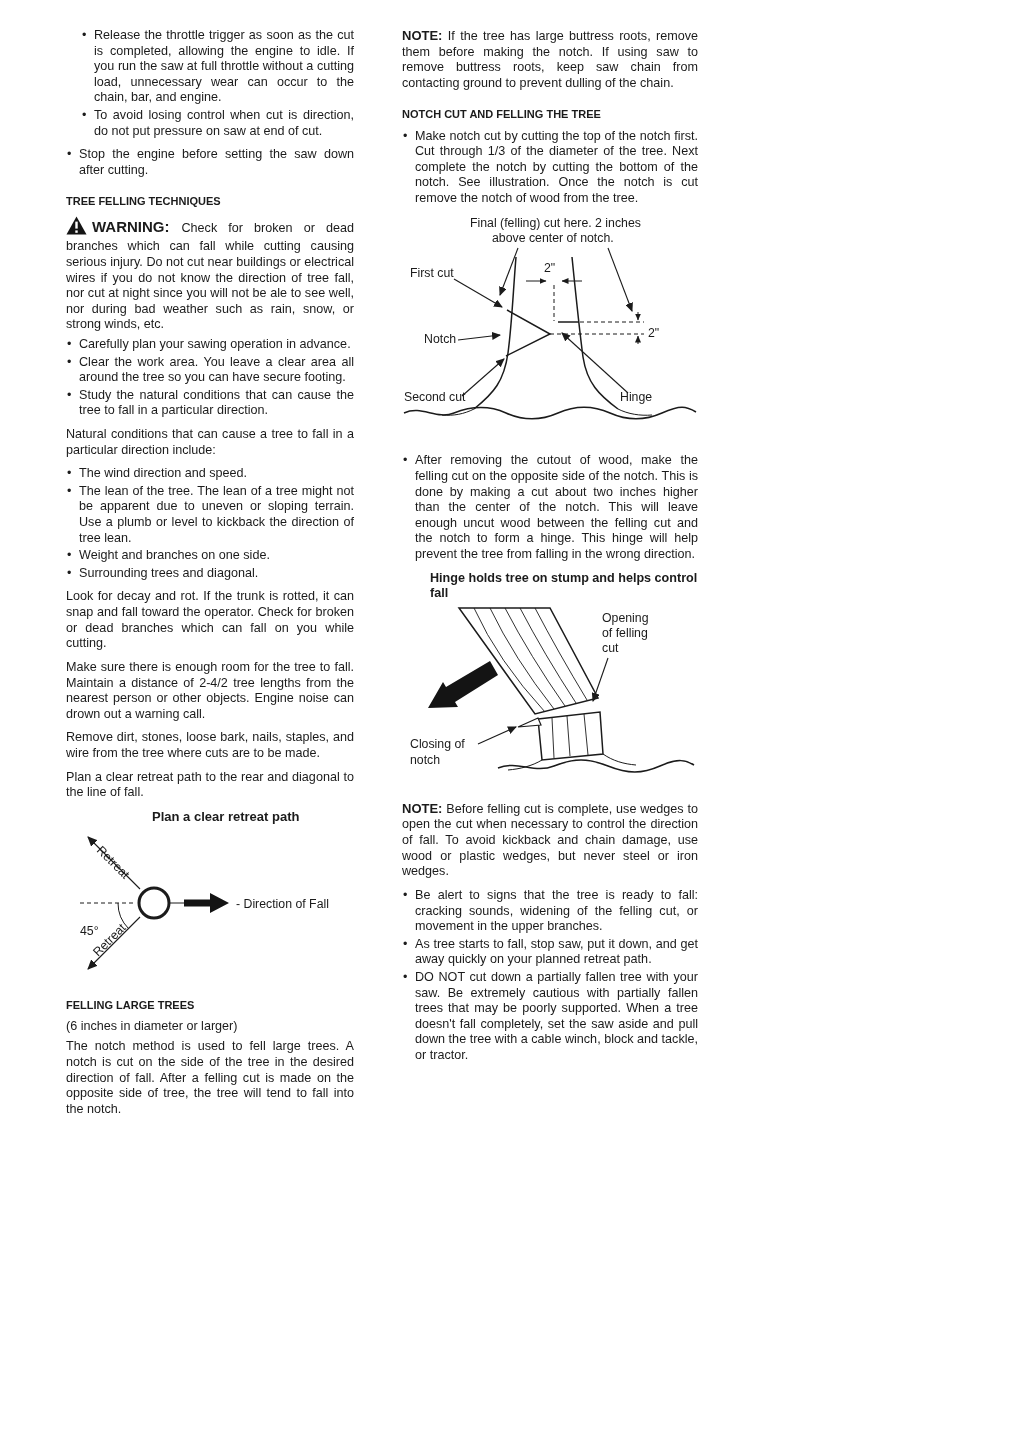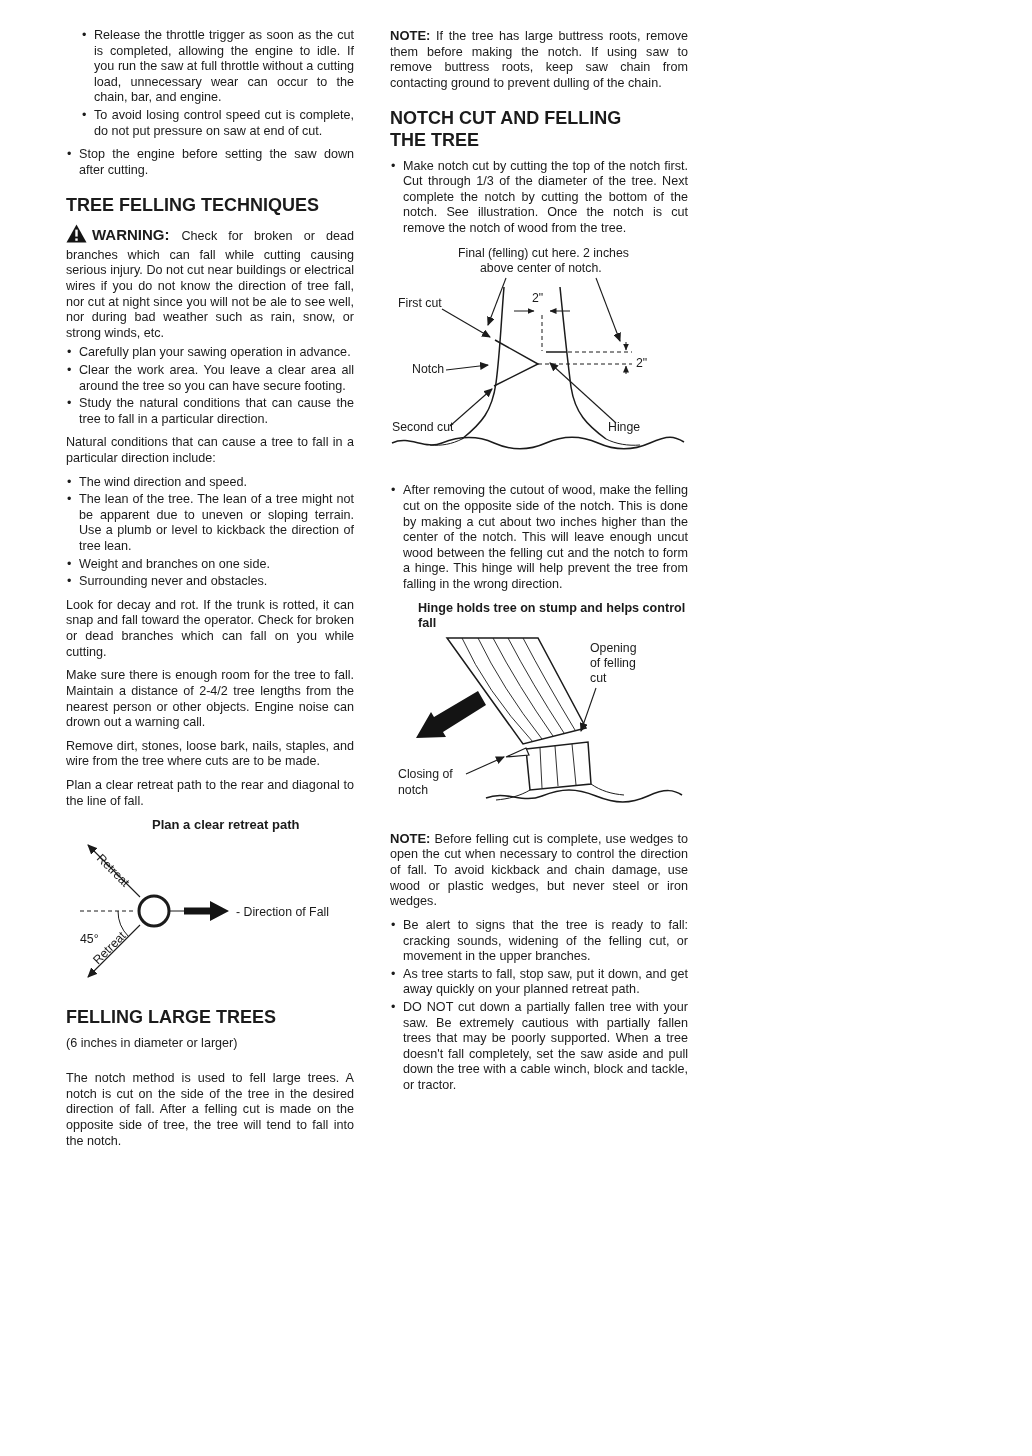--- a/index.html
+++ b/index.html
@@ -1,31 +1,31 @@
 <!DOCTYPE html>
 <html><head>
 <meta charset="utf-8">
 <style>
   html,body{margin:0;padding:0;}
   body{
     width:1032px;height:1456px;background:#ffffff;position:relative;overflow:hidden;
     font-family:"Liberation Sans",sans-serif;color:#1b1b1b;
   }
   .sheet{position:absolute;left:66px;top:28px;width:622px;}
-  .columns{display:flex;gap:36px;}
+  .columns{display:flex;gap:48px;}
   .col{font-size:12.6px;line-height:1.24;text-align:justify;}
   .col-left{width:288px;}
   .col-right{width:298px;}
   p{margin:0 0 8px 0;}
-  p.tight{margin-bottom:20px;}
+  p.tight{margin-bottom:5px;}
   ul.bullets{list-style:none;margin:0 0 8px 0;padding:0;}
   ul.bullets li{position:relative;padding-left:13px;margin-bottom:2px;}
   ul.bullets li::before{content:"\2022";position:absolute;left:1px;top:0;}
   ul.bullets.indented{margin-left:15px;}
-  h2.section-heading{font-size:18px;font-weight:bold;margin:17px 0 7px 0;text-align:left;line-height:1.2;}
+  h2.section-heading{font-size:11px;font-weight:bold;margin:17px 0 7px 0;text-align:left;line-height:1.2;}
   h2.notch-heading{max-width:272px;}
   .warning-para{margin-bottom:4px;}
   .warn-icon{display:inline-block;vertical-align:-3px;margin-right:5px;}
   .warn-label{font-size:15px;margin-right:12px;}
   .note-label{font-size:13px;}
   .subhead{font-weight:bold;text-align:left;margin:2px 0 5px 0;line-height:1.22;padding-left:28px;}
   .retreat-diagram{margin:6px 0 12px 0;}
   .retreat-title{font-weight:bold;font-size:13px;margin:0 0 2px 86px;text-align:left;}
   .notch-diagram{margin:4px 0 8px 0;}
   .hinge-diagram{margin:2px 0 8px 0;}
@@ -40,21 +40,21 @@
 </head>
 <body>
 
 <div class="sheet">
   <div class="columns">
 
     <div class="col col-left">
 
       <ul class="bullets indented">
         <li>Release the throttle trigger as soon as the cut is completed, allowing the engine to idle. If you run the saw at full throttle without a cutting load, unnecessary wear can occur to the chain, bar, and engine.</li>
-        <li>To avoid losing control speed cut is complete, do not put pressure on saw at end of cut.</li>
+        <li>To avoid losing control when cut is direction, do not put pressure on saw at end of cut.</li>
       </ul>
 
       <ul class="bullets">
         <li>Stop the engine before setting the saw down after cutting.</li>
       </ul>
 
       <h2 class="section-heading">TREE FELLING TECHNIQUES</h2>
 
       <p class="warning-para"><span class="warn-icon"><svg width="21" height="19" viewBox="0 0 21 19">
               <path d="M10.5 0.5 L20.5 18.5 L0.5 18.5 Z" fill="#141414"></path>
@@ -67,21 +67,21 @@
         <li>Clear the work area. You leave a clear area all around the tree so you can have secure footing.</li>
         <li>Study the natural conditions that can cause the tree to fall in a particular direction.</li>
       </ul>
 
       <p>Natural conditions that can cause a tree to fall in a particular direction include:</p>
 
       <ul class="bullets">
         <li>The wind direction and speed.</li>
         <li>The lean of the tree. The lean of a tree might not be apparent due to uneven or sloping terrain. Use a plumb or level to kickback the direction of tree lean.</li>
         <li>Weight and branches on one side.</li>
-        <li>Surrounding never and obstacles.</li>
+        <li>Surrounding trees and diagonal.</li>
       </ul>
 
       <p>Look for decay and rot. If the trunk is rotted, it can snap and fall toward the operator. Check for broken or dead branches which can fall on you while cutting.</p>
       <p>Make sure there is enough room for the tree to fall. Maintain a distance of 2-4/2 tree lengths from the nearest person or other objects. Engine noise can drown out a warning call.</p>
       <p>Remove dirt, stones, loose bark, nails, staples, and wire from the tree where cuts are to be made.</p>
       <p>Plan a clear retreat path to the rear and diagonal to the line of fall.</p>
 
       <div class="retreat-diagram">
         <div class="retreat-title">Plan a clear retreat path</div>
         <svg width="288" height="150" viewBox="0 0 288 150">

